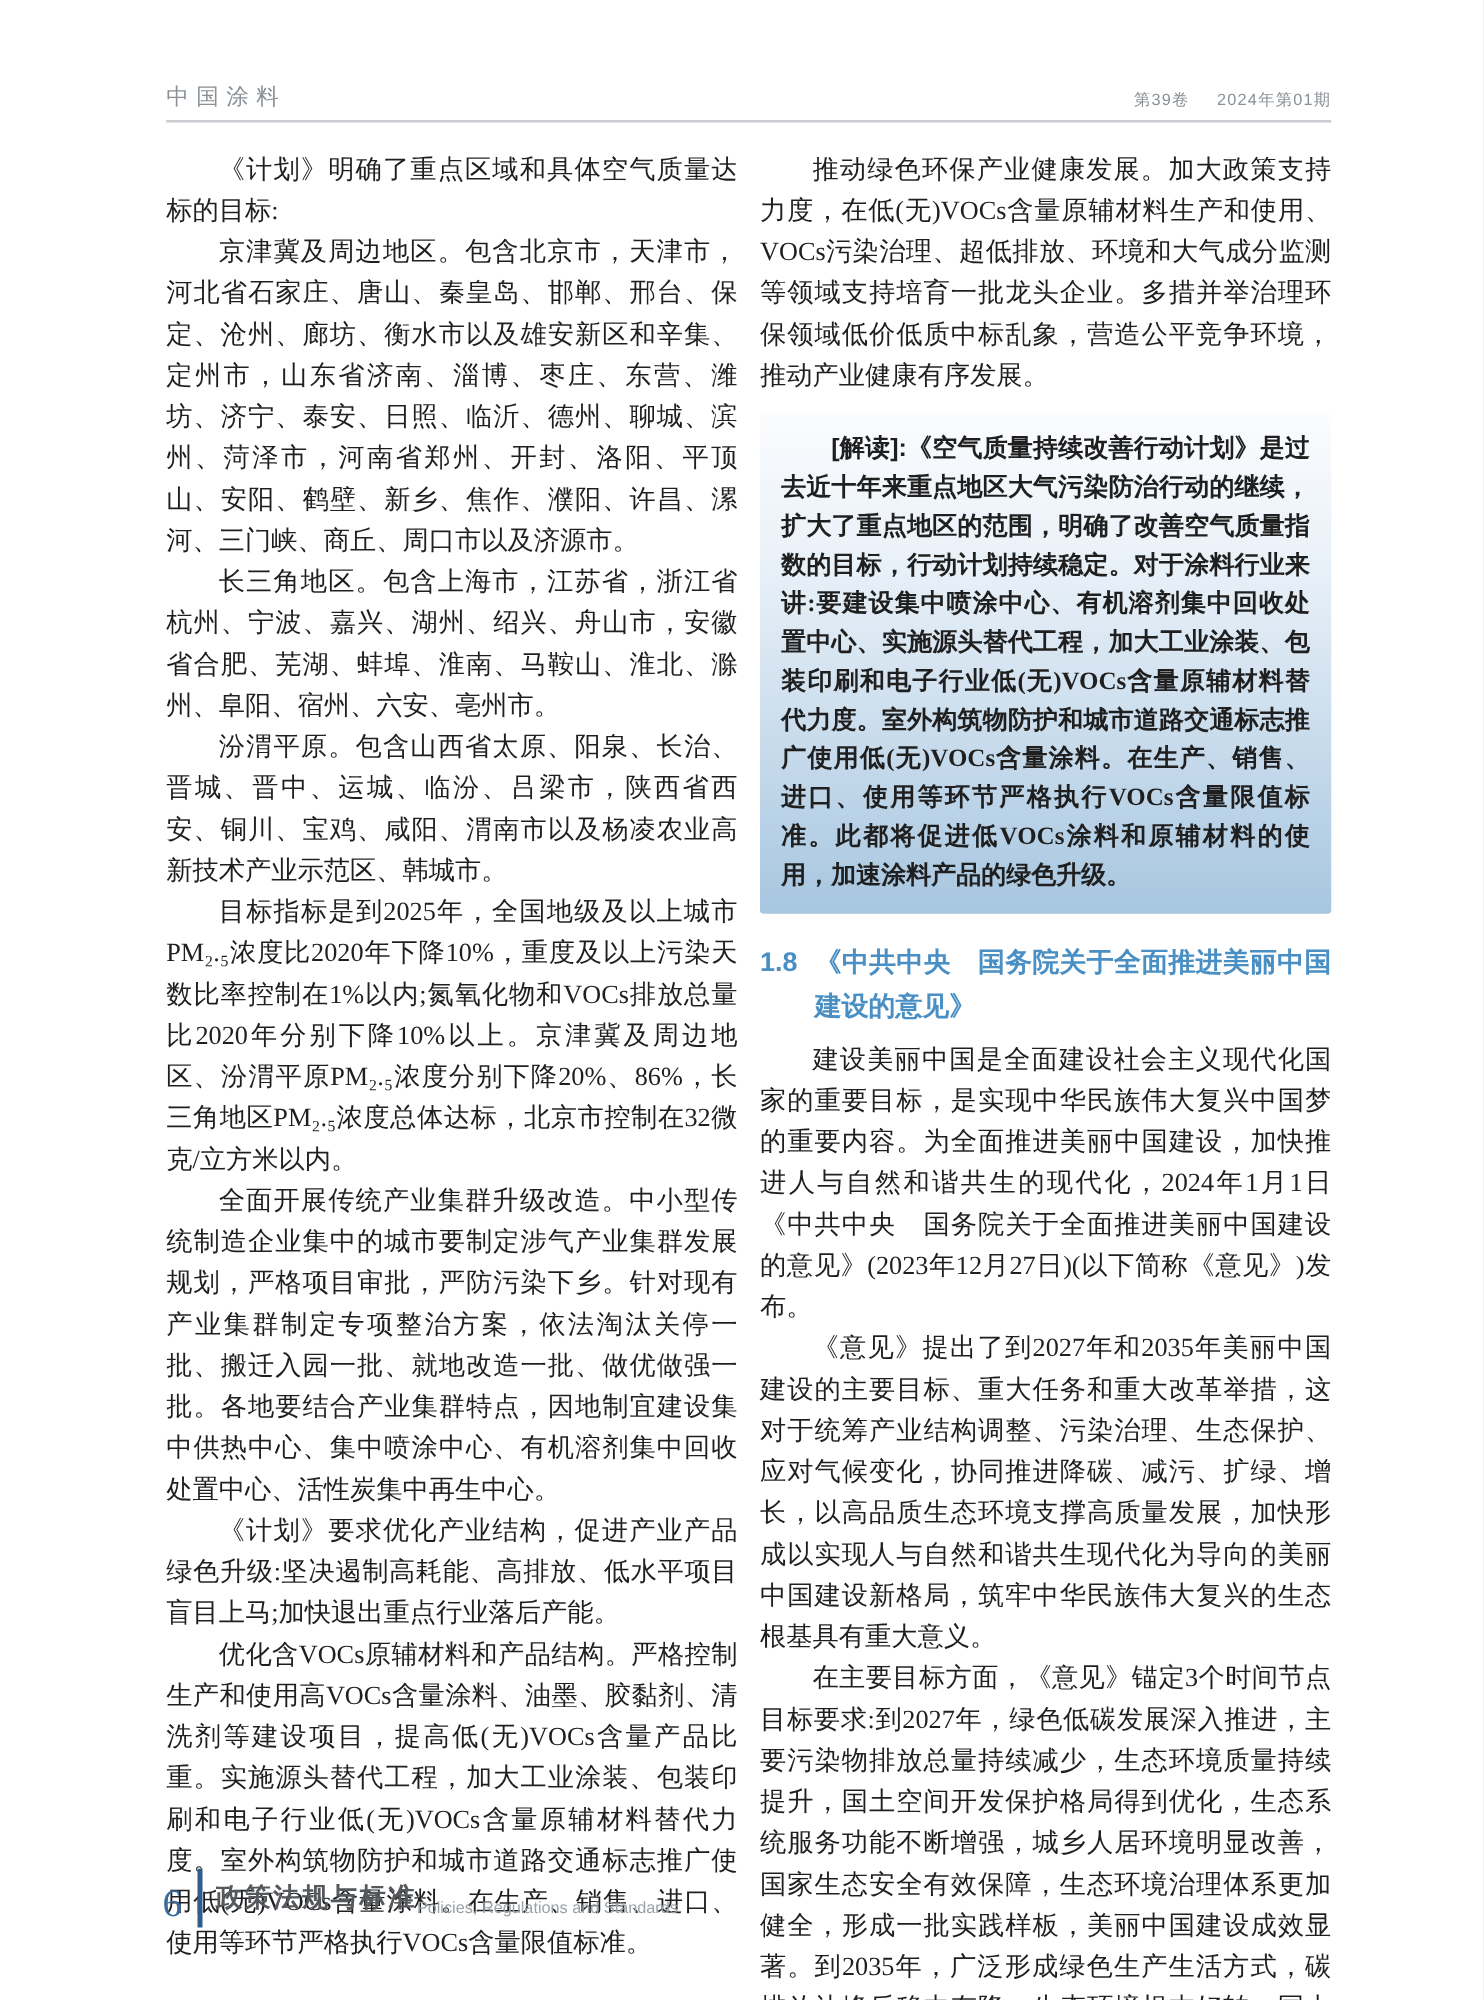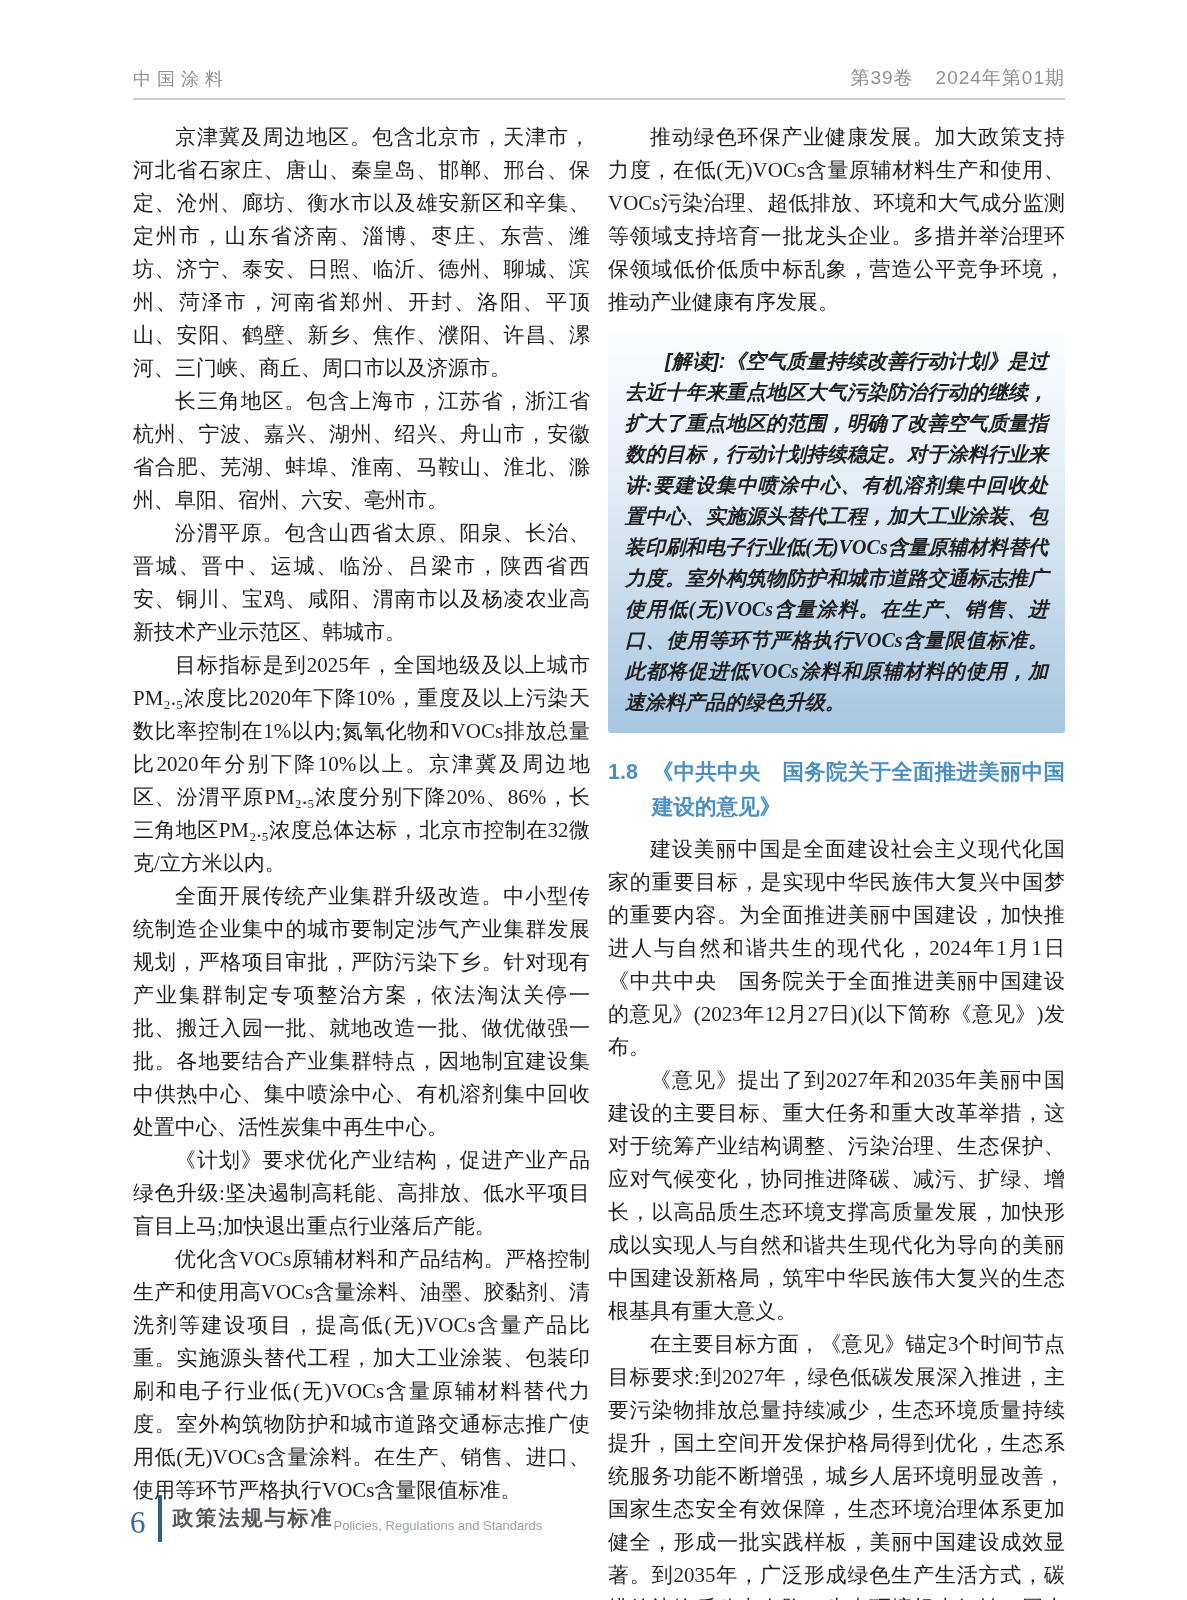--- a/index.html
+++ b/index.html
@@ -16,21 +16,21 @@
   }
   
   .page-header{
     display:flex;justify-content:space-between;align-items:flex-end;
     border-bottom:2px solid #c9cdd1;
     padding-bottom:7px;
     font-family:"Liberation Sans","DejaVu Sans",sans-serif;
     color:#8a9096;
   }
   .journal-name{font-size:18px;letter-spacing:6px;}
-  .issue-info{font-size:19px;letter-spacing:1px;}
+  .issue-info{font-size:13px;letter-spacing:1px;}
   .issue-info .gap{display:inline-block;width:22px;}
   
   .columns{
     display:flex;gap:18px;margin-top:21px;
   }
   .col{flex:1;min-width:0;}
   .para{
     margin:0;
     font-size:21px;
     line-height:33px;
@@ -43,21 +43,20 @@
   .interpretation-box{
     margin:14px 0 22px 0;
     padding:13px 17px 15px 17px;
     border-radius:3px;
     background:linear-gradient(to bottom,#fbfcfe 0%,#e9f1f8 30%,#c6daeb 68%,#a7c6e0 100%);
   }
   .box-para{
     font-size:20px;
     line-height:31px;
     font-weight:bold;
-    font-style:italic;
   }
   .box-label{font-family:"Liberation Sans","DejaVu Sans",sans-serif;font-weight:bold;}
   
   .section-heading{
     display:flex;
     gap:14px;
     margin:6px 0 8px 0;
     font-family:"Liberation Sans","DejaVu Sans",sans-serif;
     font-weight:bold;
     color:#4a8fc4;
@@ -100,20 +99,21 @@
 <div class="page">
 
   <header class="page-header">
     <span class="journal-name">中国涂料</span>
     <span class="issue-info"><span>第39卷</span><span class="gap"></span><span>2024年第01期</span></span>
   </header>
 
   <div class="columns">
 
     <div class="col">
+      <p class="para">《计划》明确了重点区域和具体空气质量达标的目标:</p>
       <p class="para">京津冀及周边地区。包含北京市，天津市，河北省石家庄、唐山、秦皇岛、邯郸、邢台、保定、沧州、廊坊、衡水市以及雄安新区和辛集、定州市，山东省济南、淄博、枣庄、东营、潍坊、济宁、泰安、日照、临沂、德州、聊城、滨州、菏泽市，河南省郑州、开封、洛阳、平顶山、安阳、鹤壁、新乡、焦作、濮阳、许昌、漯河、三门峡、商丘、周口市以及济源市。</p>
       <p class="para">长三角地区。包含上海市，江苏省，浙江省杭州、宁波、嘉兴、湖州、绍兴、舟山市，安徽省合肥、芜湖、蚌埠、淮南、马鞍山、淮北、滁州、阜阳、宿州、六安、亳州市。</p>
       <p class="para">汾渭平原。包含山西省太原、阳泉、长治、晋城、晋中、运城、临汾、吕梁市，陕西省西安、铜川、宝鸡、咸阳、渭南市以及杨凌农业高新技术产业示范区、韩城市。</p>
       <p class="para">目标指标是到2025年，全国地级及以上城市PM₂.₅浓度比2020年下降10%，重度及以上污染天数比率控制在1%以内;氮氧化物和VOCs排放总量比2020年分别下降10%以上。京津冀及周边地区、汾渭平原PM₂.₅浓度分别下降20%、86%，长三角地区PM₂.₅浓度总体达标，北京市控制在32微克/立方米以内。</p>
       <p class="para">全面开展传统产业集群升级改造。中小型传统制造企业集中的城市要制定涉气产业集群发展规划，严格项目审批，严防污染下乡。针对现有产业集群制定专项整治方案，依法淘汰关停一批、搬迁入园一批、就地改造一批、做优做强一批。各地要结合产业集群特点，因地制宜建设集中供热中心、集中喷涂中心、有机溶剂集中回收处置中心、活性炭集中再生中心。</p>
       <p class="para">《计划》要求优化产业结构，促进产业产品绿色升级:坚决遏制高耗能、高排放、低水平项目盲目上马;加快退出重点行业落后产能。</p>
       <p class="para">优化含VOCs原辅材料和产品结构。严格控制生产和使用高VOCs含量涂料、油墨、胶黏剂、清洗剂等建设项目，提高低(无)VOCs含量产品比重。实施源头替代工程，加大工业涂装、包装印刷和电子行业低(无)VOCs含量原辅材料替代力度。室外构筑物防护和城市道路交通标志推广使用低(无)VOCs含量涂料。在生产、销售、进口、使用等环节严格执行VOCs含量限值标准。</p>
     </div>
 
     <div class="col">

